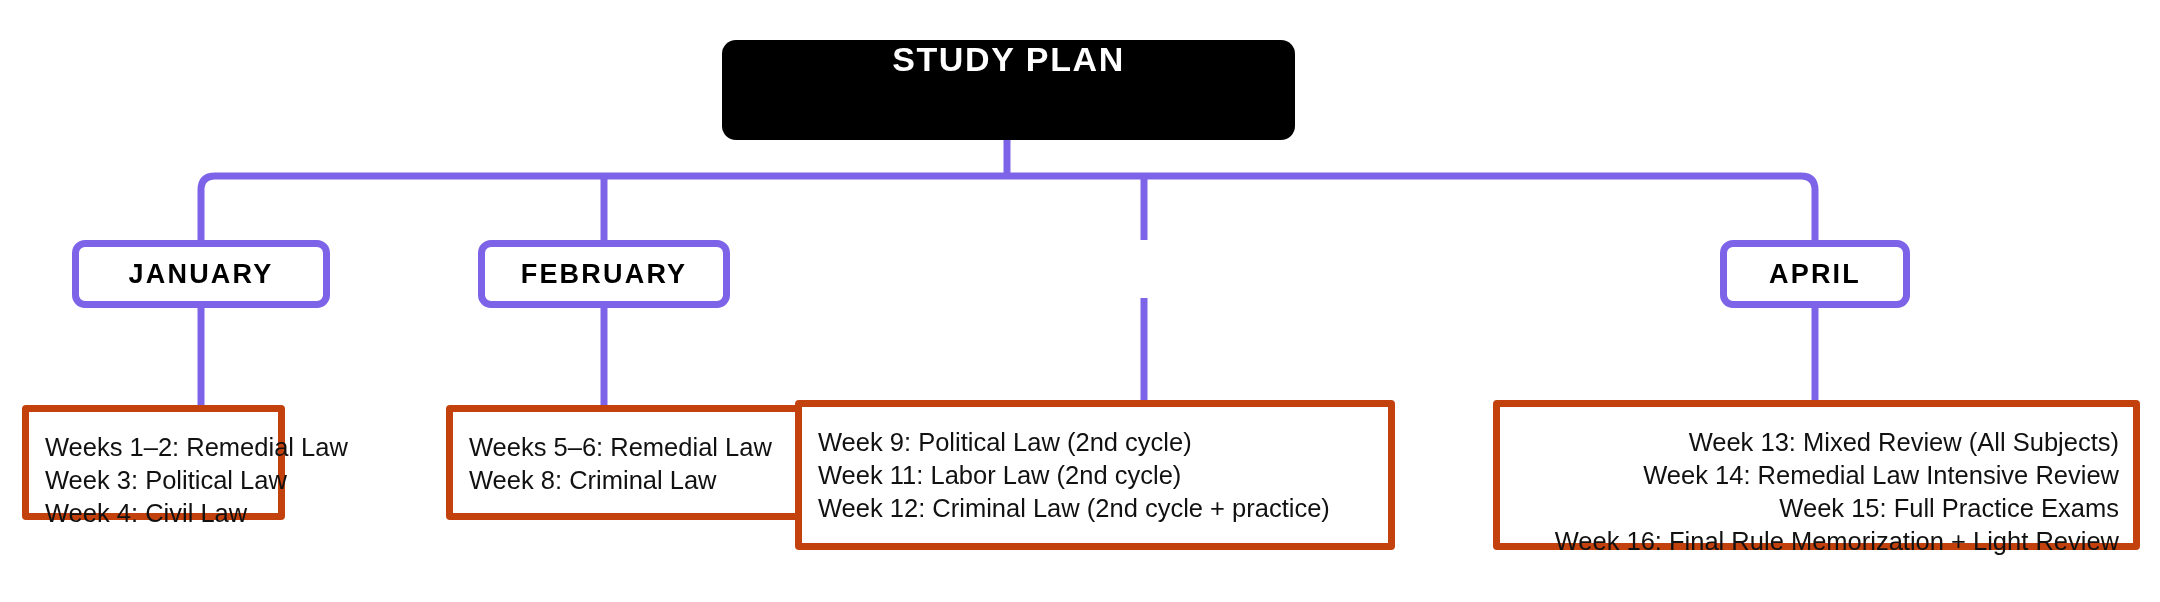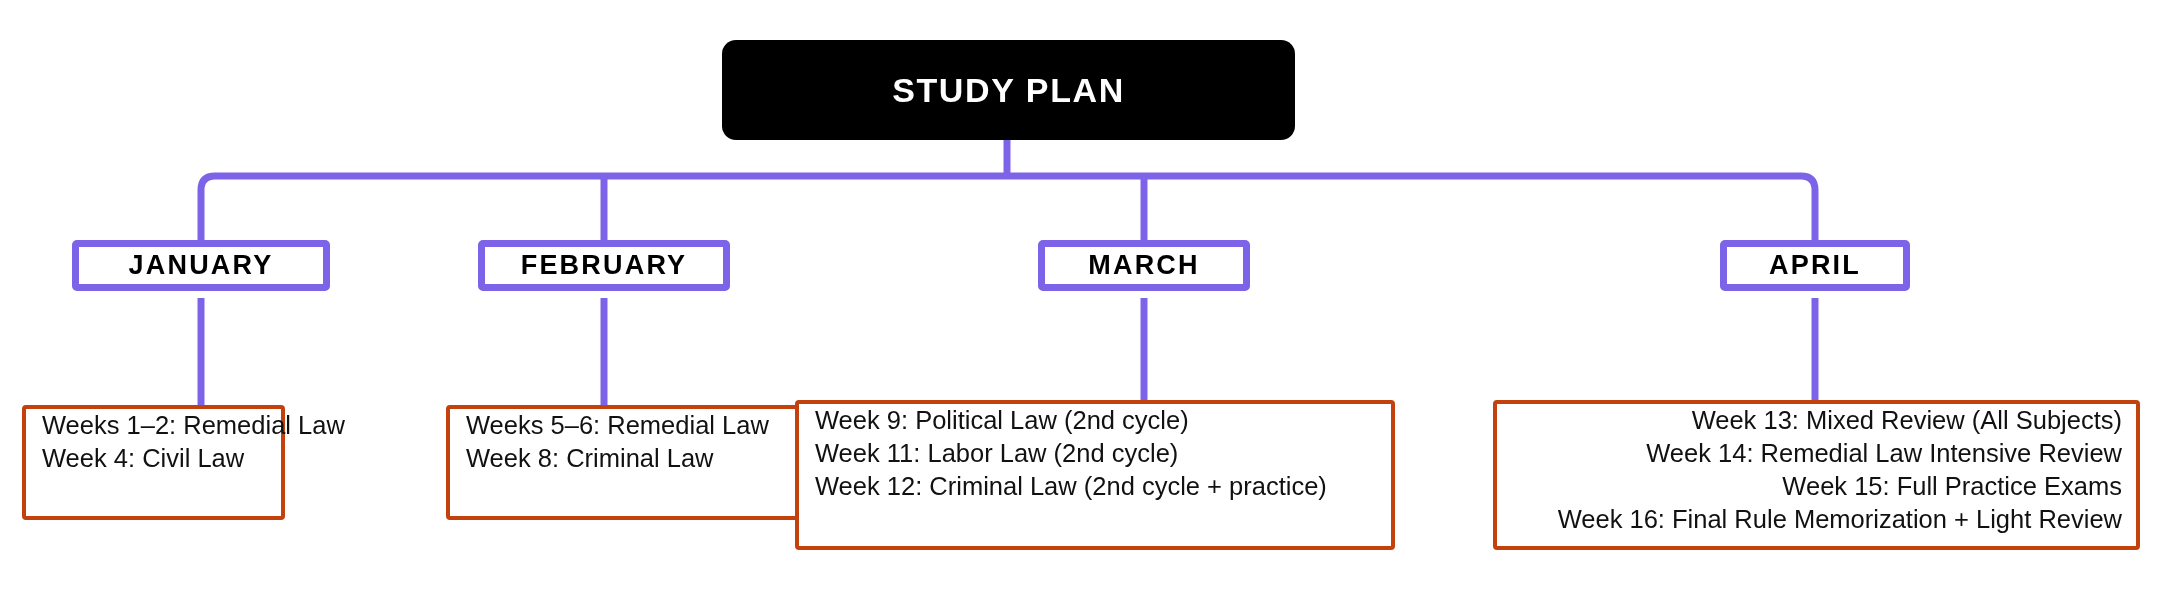--- a/index.html
+++ b/index.html
@@ -29,66 +29,66 @@
   
   .root-node {
     position: absolute;
     left: 722px;
     top: 40px;
     width: 573px;
     height: 100px;
     background: #000000;
     border-radius: 14px;
     display: flex;
-    align-items: center;
+    align-items: flex-start;
     justify-content: center;
     z-index: 3;
   }
   .root-label {
     color: #ffffff;
     font-size: 34px;
     font-weight: bold;
     letter-spacing: 1.6px;
     text-transform: uppercase;
     font-family: "Liberation Sans", sans-serif;
     white-space: nowrap;
   }
 
   
   .month-node {
     position: absolute;
     top: 240px;
-    height: 51px;
+    height: 68px;
     background: #ffffff;
     border: 7px solid #7C63E8;
-    border-radius: 5px;
+    border-radius: 13px;
     display: flex;
     align-items: center;
     justify-content: center;
     box-sizing: border-box;
     z-index: 3;
   }
   .month-label {
     color: #000000;
     font-size: 27px;
     font-weight: bold;
     letter-spacing: 2.2px;
     text-transform: uppercase;
     white-space: nowrap;
     font-family: "Liberation Sans", sans-serif;
   }
 
   
   .detail-node {
     position: absolute;
     background: #ffffff;
-    border: 4px solid #c2410c;
+    border: 7px solid #c2410c;
     border-radius: 4px;
     box-sizing: border-box;
-    padding: 0 14px 12px 16px;
+    padding: 19px 14px 12px 16px;
     z-index: 3;
   }
   .detail-line {
     color: #111111;
     font-size: 25.5px;
     line-height: 33px;
     white-space: nowrap;
     font-family: "Liberation Sans", sans-serif;
   }
 </style>
@@ -117,29 +117,27 @@
   <div class="root-node">
     <span class="root-label">STUDY PLAN</span>
   </div>
 
   <div class="month-node" style="left:72px;width:258px;">
     <span class="month-label">JANUARY</span>
   </div>
   <div class="month-node" style="left:478px;width:252px;">
     <span class="month-label">FEBRUARY</span>
   </div>
-  <div class="month-node" style="left:1038px;width:212px;">
-    <span class="month-label">MARCH</span>
-  </div>
   <div class="month-node" style="left:1720px;width:190px;">
     <span class="month-label">APRIL</span>
   </div>
 
   <div class="detail-node" style="left:22px;top:405px;width:263px;height:115px;">
     <div class="detail-line">Weeks 1–2: Remedial Law</div>
+    <div class="detail-line">Week 3: Political Law</div>
     <div class="detail-line">Week 4: Civil Law</div>
   </div>
 
   <div class="detail-node" style="left:402px;top:405px;width:388px;height:115px;margin-left:44px;">
     <div class="detail-line">Weeks 5–6: Remedial Law</div>
     <div class="detail-line">Week 8: Criminal Law</div>
   </div>
 
   <div class="detail-node" style="left:795px;top:400px;width:600px;height:150px;">
     <div class="detail-line">Week 9: Political Law (2nd cycle)</div>

